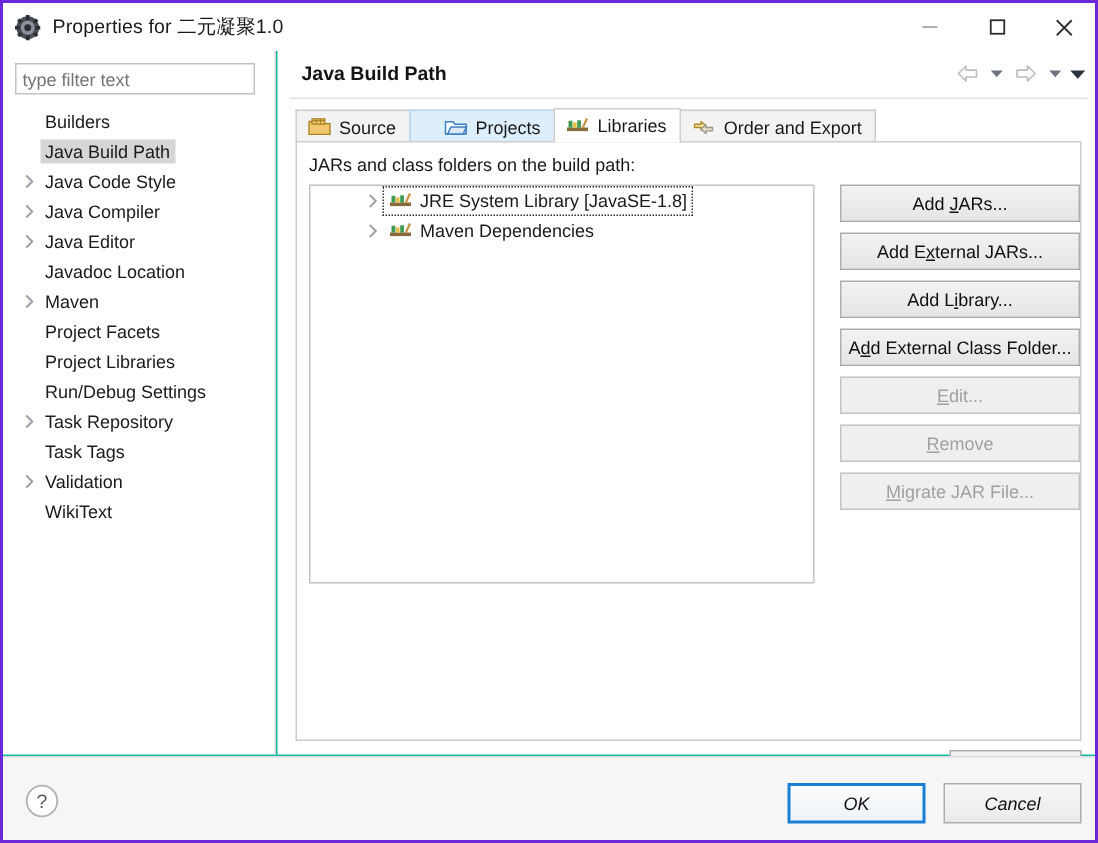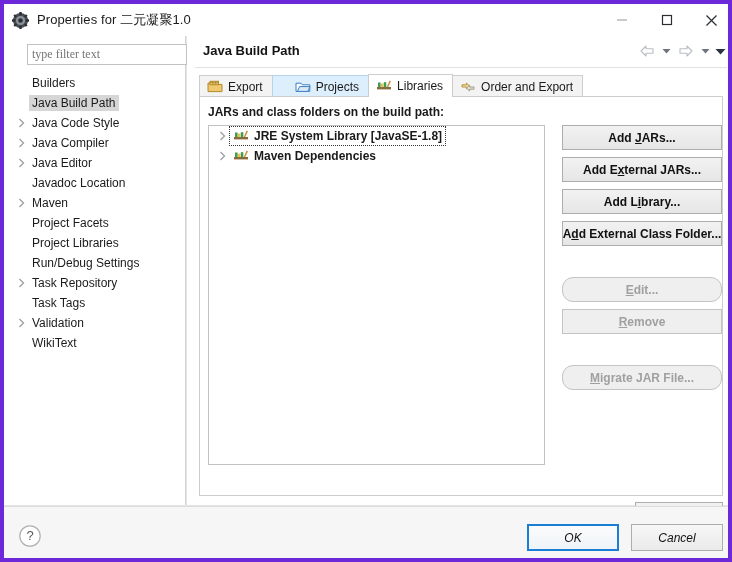--- a/index.html
+++ b/index.html
@@ -9,22 +9,22 @@
     overflow: hidden;
     background: #ffffff;
     font-family: "Liberation Sans", sans-serif;
     font-size: 12px;
     color: #1a1a1a;
     -webkit-font-smoothing: antialiased;
   }
   #app {
     position: relative;
     width: 732px; height: 562px;
-    background: #e5e5e5;
-    border: 4px solid #6d28d9;
+    background: #14b8a6;
+    border: 2px solid #6d28d9;
     overflow: hidden;
   }
 
   
   .titlebar {
     position: absolute; top: 0; left: 0;
     width: 730px; height: 32px;
     background: #ffffff;
     display: flex; align-items: center;
   }
@@ -52,26 +52,25 @@
     position: absolute; left: 0; top: 32px;
     width: 182px; height: 469px;
     background: #ffffff;
     border-right: 1px solid #d4d4d4;
   }
   .filter-box {
     position: absolute; left: 8px; top: 8px;
     width: 160px; height: 21px;
     border: 1px solid #c2c2c2;
     background: #ffffff;
-    font-family: Liberation Serif, serif;
+    font-family: Liberation Sans, sans-serif;
     font-size: 12px;
     color: #8f8f8f;
     padding: 0 4px;
     outline: none;
-    margin-left: 15px;
   }
   .tree {
     position: absolute; left: 0; top: 37px;
     width: 181px;
   }
   .tree-item {
     height: 20px;
     display: flex; align-items: center;
     padding-left: 10px;
     font-size: 12px;
@@ -139,31 +138,31 @@
     height: 23px;
     z-index: 3;
   }
   .tab-icon { width: 16px; height: 16px; margin-right: 5px; flex: none; display:block; }
 
   .tab-content {
     position: absolute; left: 12px; top: 60px;
     width: 524px; height: 400px;
     background: #ffffff;
     border: 1px solid #cdcdcd;
-    font-weight: bold;
   }
   .tc-label {
     position: absolute; left: 8px; top: 8px;
     font-size: 12px;
   }
   .tree-list {
     position: absolute; left: 8px; top: 28px;
-    width: 337px; height: 340px;
+    width: 337px; height: 266px;
     border: 1px solid #c2c2c2;
     background: #ffffff;
+    padding-left: 28px;
   }
   .lib-row {
     height: 20px;
     display: flex; align-items: center;
     padding-left: 6px;
     font-size: 12px;
   }
   .lib-row .label-wrap { padding: 1px 3px; display: flex; align-items: center; }
   .lib-row.focused .label-wrap { outline: 1px dotted #333; }
   .lib-icon { width: 16px; height: 16px; margin-right: 5px; flex: none; display: block; }
@@ -179,21 +178,21 @@
     border: 1px solid #adadad;
     font-family: "Liberation Sans", sans-serif;
     font-size: 12px;
     color: #111111;
     display: flex; align-items: center; justify-content: center;
     margin-bottom: 7px;
     white-space: nowrap;
     cursor: default;
   }
   .btn.disabled { color: #a0a0a0; border-color: #c4c4c4; background: #efefef; }
-  .btn.gap-above { margin-top: 24px; border-radius: 11px; }
+  .btn.gap-above { margin-top: 0; }
 
   .apply-row {
     position: absolute; left: 12px; top: 466px;
     width: 524px; height: 27px;
   }
   .apply-btn {
     position: absolute; right: 0; top: 0;
     width: 88px; height: 25px;
     background: linear-gradient(#f2f2f2, #e6e6e6);
     border: 1px solid #adadad;
@@ -397,21 +396,21 @@
 
     <div class="tabs" id="tabs">
         <div class="tab">
           <svg class="tab-icon" viewBox="0 0 16 16">
             <path d="M1 4 L6 4 L7.2 5.4 L15 5.4 L15 12.6 L1 12.6 Z" fill="#f0c870" stroke="#a8821f" stroke-width=".9"></path>
             <rect x="3" y="2.2" width="8.6" height="3.6" fill="#e9c071" stroke="#a8821f" stroke-width=".8"></rect>
             <line x1="3" y1="3.4" x2="11.6" y2="3.4" stroke="#a8821f" stroke-width=".7"></line>
             <line x1="5.9" y1="2.2" x2="5.9" y2="5.8" stroke="#a8821f" stroke-width=".7"></line>
             <line x1="8.7" y1="2.2" x2="8.7" y2="5.8" stroke="#a8821f" stroke-width=".7"></line>
           </svg>
-          <span>Export</span>
+          <span>Source</span>
         </div>
         <div class="tab hover">
           <svg class="tab-icon" viewBox="0 0 16 16">
             <path d="M1 4.2 L6 4.2 L7.3 5.8 L14.8 5.8 L14.8 12.4 L1 12.4 Z" fill="#ffffff" stroke="#3b7fc4" stroke-width="1"></path>
             <path d="M2.4 12.4 L4.6 7.6 L15 7.6 L12.8 12.4 Z" fill="#dceaf7" stroke="#3b7fc4" stroke-width="1"></path>
           </svg>
           <span>Projects</span>
         </div>
         <div class="tab active">
           <svg class="tab-icon" viewBox="0 0 16 16">

